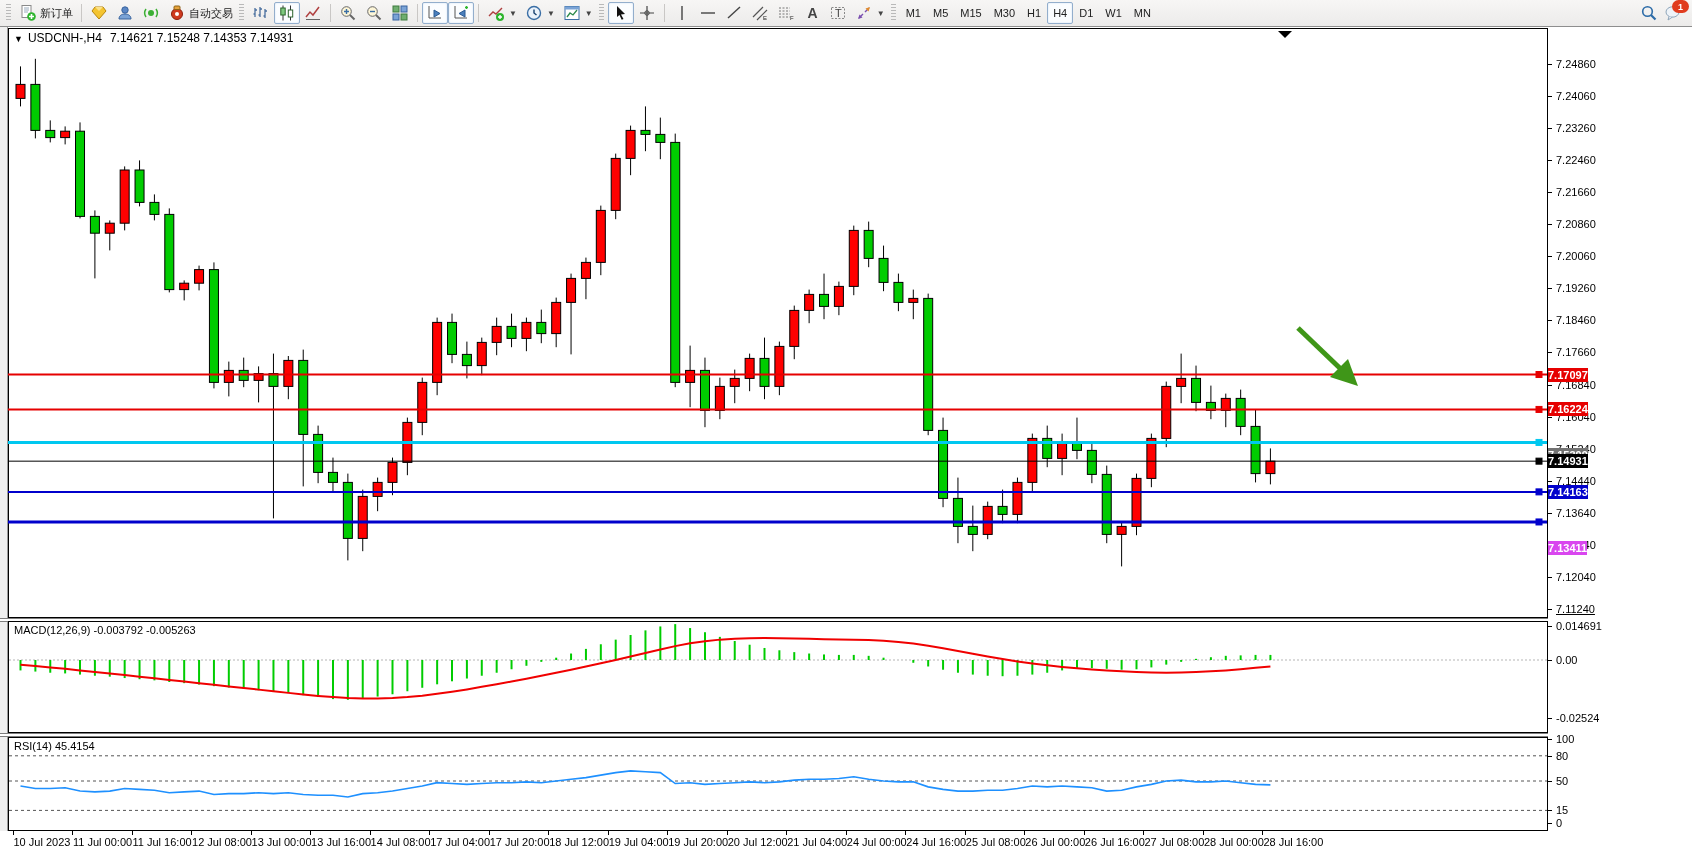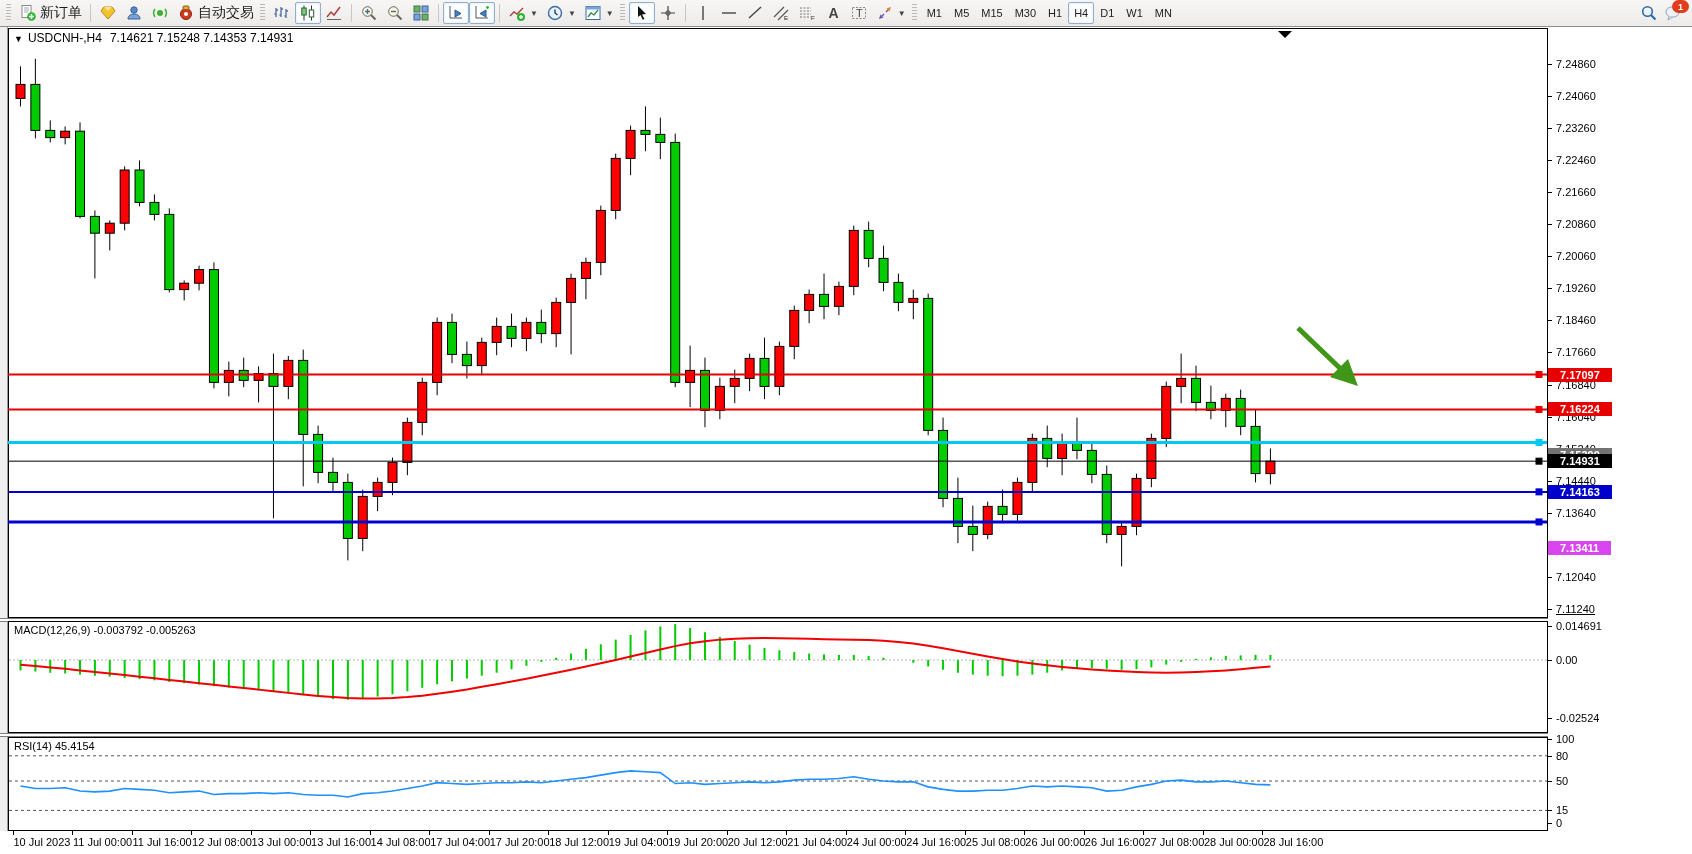--- a/index.html
+++ b/index.html
@@ -7,42 +7,42 @@
   .app{position:absolute;inset:0;}
   
   .toolbar{position:absolute;top:0;left:0;width:1692px;height:27px;background:linear-gradient(#f7f6f5,#ecebea);
     border-bottom:1px solid #8e8e8e;display:flex;align-items:center;padding:0 4px;box-sizing:border-box;}
   .tb-grip{width:5px;height:18px;margin:0 4px 0 2px;
     background:repeating-linear-gradient(to bottom,#b9b9b9 0 1px,transparent 1px 3px);}
   .tb-vsep{width:1px;height:18px;background:#c9c7c5;margin:0 4px;}
   .tb-btn{height:22px;min-width:24px;display:flex;align-items:center;justify-content:center;gap:3px;
     padding:0 3px;border:1px solid transparent;border-radius:2px;cursor:default;box-sizing:border-box;}
   .tb-btn.active{background:#fbfdff;border-color:#93aecc;box-shadow:inset 0 0 2px #cfe0f2;}
-  .tb-btn .lbl{font-size:14px;color:#1a1a1a;white-space:nowrap;}
+  .tb-btn .lbl{font-size:11px;color:#1a1a1a;white-space:nowrap;}
   .tb-btn .caret{font-size:8px;color:#444;margin-left:1px;}
   .tb-btn.tf{font-size:11px;color:#222;padding:0 5px;font-weight:400;}
   .tb-right{margin-left:auto;display:flex;align-items:center;gap:6px;padding-right:6px;}
   .badge-wrap{position:relative;display:flex;}
   .badge{position:absolute;top:-4px;right:-7px;min-width:13px;height:13px;border-radius:8px;background:#e03c1e;
     color:#fff;font-size:9px;font-weight:bold;display:flex;align-items:center;justify-content:center;padding:0 2px;}
   
   .chart-window{position:absolute;top:27px;left:0;right:0;bottom:0;background:#fff;}
   .win-edge{position:absolute;left:0;top:0;bottom:0;width:7px;background:#efefef;border-right:1px solid #9a9a9a;}
   .panel{position:absolute;left:8px;width:1296px;}
   .panel svg{position:absolute;left:0;top:0;}
   .chart-title{position:absolute;left:6px;top:3px;font-size:12px;color:#000;white-space:nowrap;}
   .chart-title .tri{font-size:9px;margin-right:5px;}
   .chart-title .ohlc{margin-left:8px;}
   .ind-label{position:absolute;left:6px;top:3px;font-size:11px;color:#000;white-space:nowrap;}
   .separator{position:absolute;left:0;width:1692px;height:2px;background:#fff;
     border-top:1px solid #7d7d7d;border-bottom:1px solid #7d7d7d;cursor:row-resize;}
   .right-axis{position:absolute;left:1548px;top:0;width:144px;bottom:0;background:#fff;font-size:11px;color:#000;}
   .tickmark{position:absolute;left:0;width:4px;height:1px;background:#000;}
   .ticklabel{position:absolute;left:8px;white-space:nowrap;}
-  .pricetag{position:absolute;left:0;height:14px;line-height:14px;padding:0 12px;color:#fff;font-size:11px;
+  .pricetag{position:absolute;left:0;height:14px;line-height:14px;padding:0 0;color:#fff;font-size:11px;
     font-weight:bold;white-space:nowrap;}
   .time-axis{position:absolute;left:0;width:1692px;height:23px;background:#fff;font-size:11px;color:#000;}
   .time-label{position:absolute;top:5px;white-space:nowrap;}
   .time-tick{position:absolute;top:0;width:1px;height:4px;background:#000;}
 </style>
 </head>
 <body>
 
 <div class="app">
   <div class="toolbar" id="toolbar">

